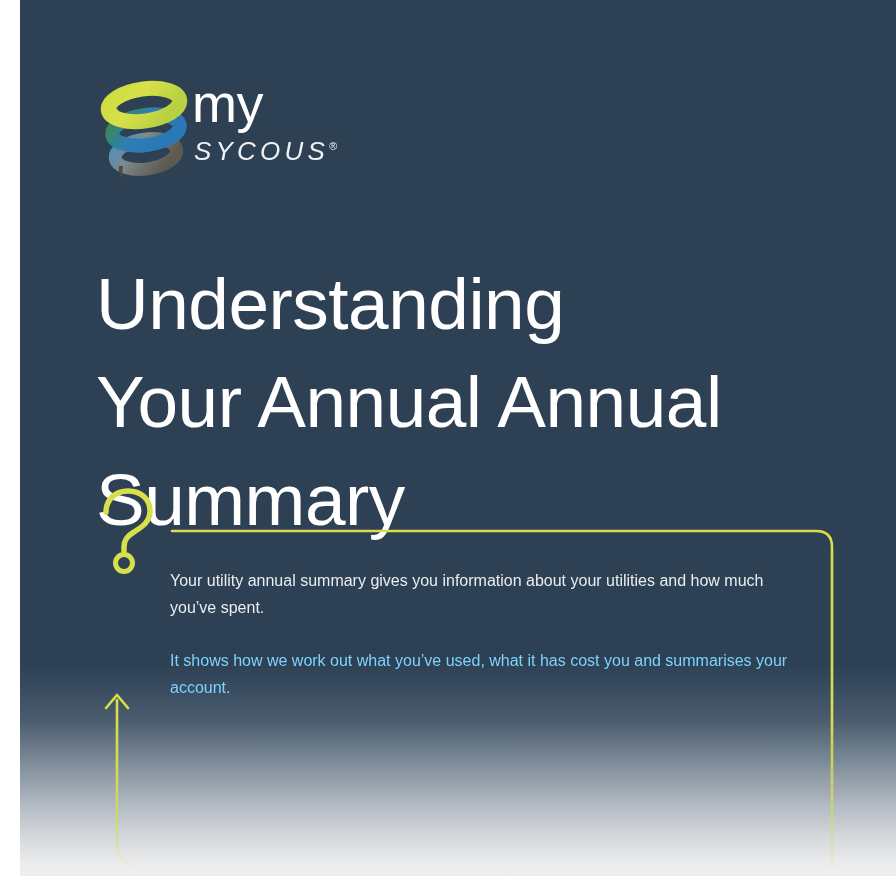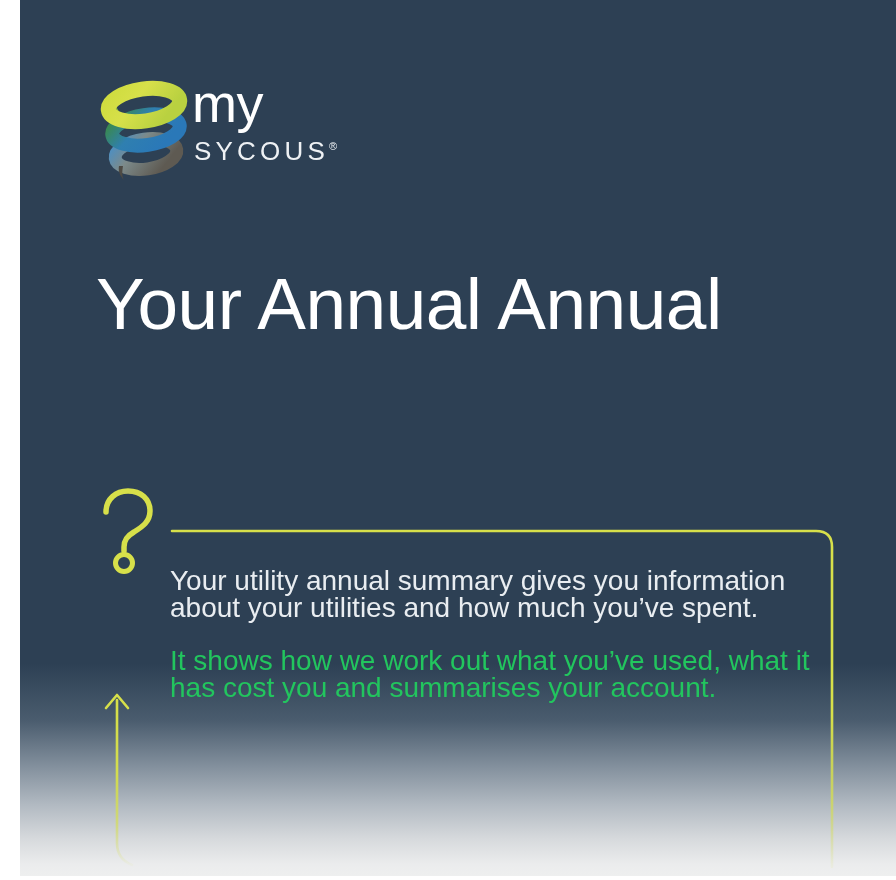--- a/index.html
+++ b/index.html
@@ -77,20 +77,21 @@
   }
   .logo-sycous {
     position: absolute;
     left: 2px;
     top: 62px;
     font-size: 26px;
     font-weight: 300;
     color: #eef1f4;
     letter-spacing: 4.2px;
     line-height: 1;
+    font-style: italic;
   }
   .logo-reg {
     font-size: 11px;
     vertical-align: super;
     letter-spacing: 0;
   }
 
   
   .headline {
     position: absolute;
@@ -129,30 +130,30 @@
     top: -8px;
     width: 74px;
     height: 86px;
   }
 
   .callout-text {
     position: absolute;
     left: 60px;
     top: 72px;
     width: 640px;
-    font-size: 28px;
+    font-size: 16px;
     line-height: 27px;
     font-weight: 400;
   }
   .para {
     margin: 0 0 26px 0;
     white-space: pre-line;
   }
   .para-1 { color: #e9edf1; }
-  .para-2 { color: #22c55e; }
+  .para-2 { color: #7dd3fc; }
   .para-3 { color: #eef0f2; }
 </style>
 </head>
 <body>
 
 <div id="page">
 
   <div class="bg-base"></div>
   <div class="bg-fade"></div>
 
@@ -199,21 +200,23 @@
       </svg>
     </div>
 
     <div class="logo-type">
       <div class="logo-my">my</div>
       <div class="logo-sycous"><span>SYCOUS</span><span class="logo-reg">®</span></div>
     </div>
   </div>
 
   <h1 class="headline">
+    <span class="headline-line">Understanding</span>
     <span class="headline-line">Your Annual Annual</span>
+    <span class="headline-line">Summary</span>
   </h1>
 
   <div class="callout">
 
     <div class="qmark">
       <svg width="74" height="86" viewBox="0 0 74 86" xmlns="http://www.w3.org/2000/svg">
         <path d="M12 25 C12 12 22 4 34 4 C47 4 56 12 56 24
                  C56 35 48 40 40 45 C33 49 30 53 30 60 L30 64" fill="none" stroke="#d7e04a" stroke-width="5.5" stroke-linecap="round" stroke-linejoin="round"></path>
         <circle cx="30" cy="76" r="8.5" fill="none" stroke="#d7e04a" stroke-width="5"></circle>
       </svg>

